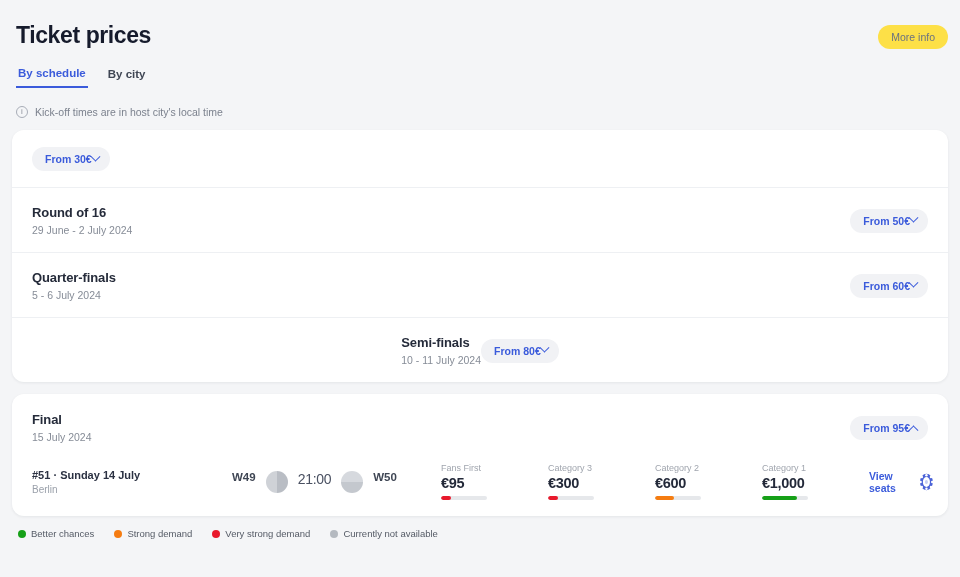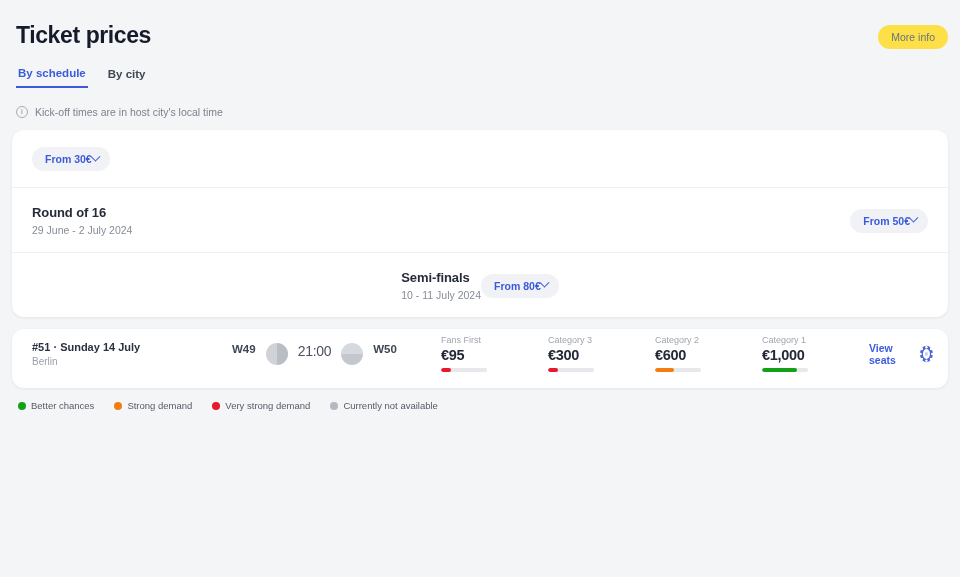--- a/index.html
+++ b/index.html
@@ -109,35 +109,55 @@
       <div>
         <div class="stage-name">Round of 16</div>
         <div class="stage-dates">29 June - 2 July 2024</div>
       </div>
       <button class="price-chip">
         <span>From 50€</span>
         <span class="chev"></span>
       </button>
     </div>
 
+    <div class="stage-row">
+      <div>
+        <div class="stage-name">Quarter-finals</div>
+        <div class="stage-dates">5 - 6 July 2024</div>
+      </div>
+      <button class="price-chip">
+        <span>From 60€</span>
+        <span class="chev"></span>
+      </button>
+    </div>
 
     <div class="stage-row">
       <div>
         <div class="stage-name">Semi-finals</div>
         <div class="stage-dates">10 - 11 July 2024</div>
       </div>
       <button class="price-chip">
         <span>From 80€</span>
         <span class="chev"></span>
       </button>
     </div>
 
   </div>
 
   <div class="card">
+    <div class="final-head">
+      <div>
+        <div class="stage-name">Final</div>
+        <div class="stage-dates">15 July 2024</div>
+      </div>
+      <button class="price-chip">
+        <span>From 95€</span>
+        <span class="chev up"></span>
+      </button>
+    </div>
 
     <div class="match-row">
       <div class="match-left">
         <div class="match-id">#51 · Sunday 14 July</div>
         <div class="match-city">Berlin</div>
       </div>
 
       <div class="match-center">
         <span class="team-code">W49</span>
         <span class="crest v"></span>

